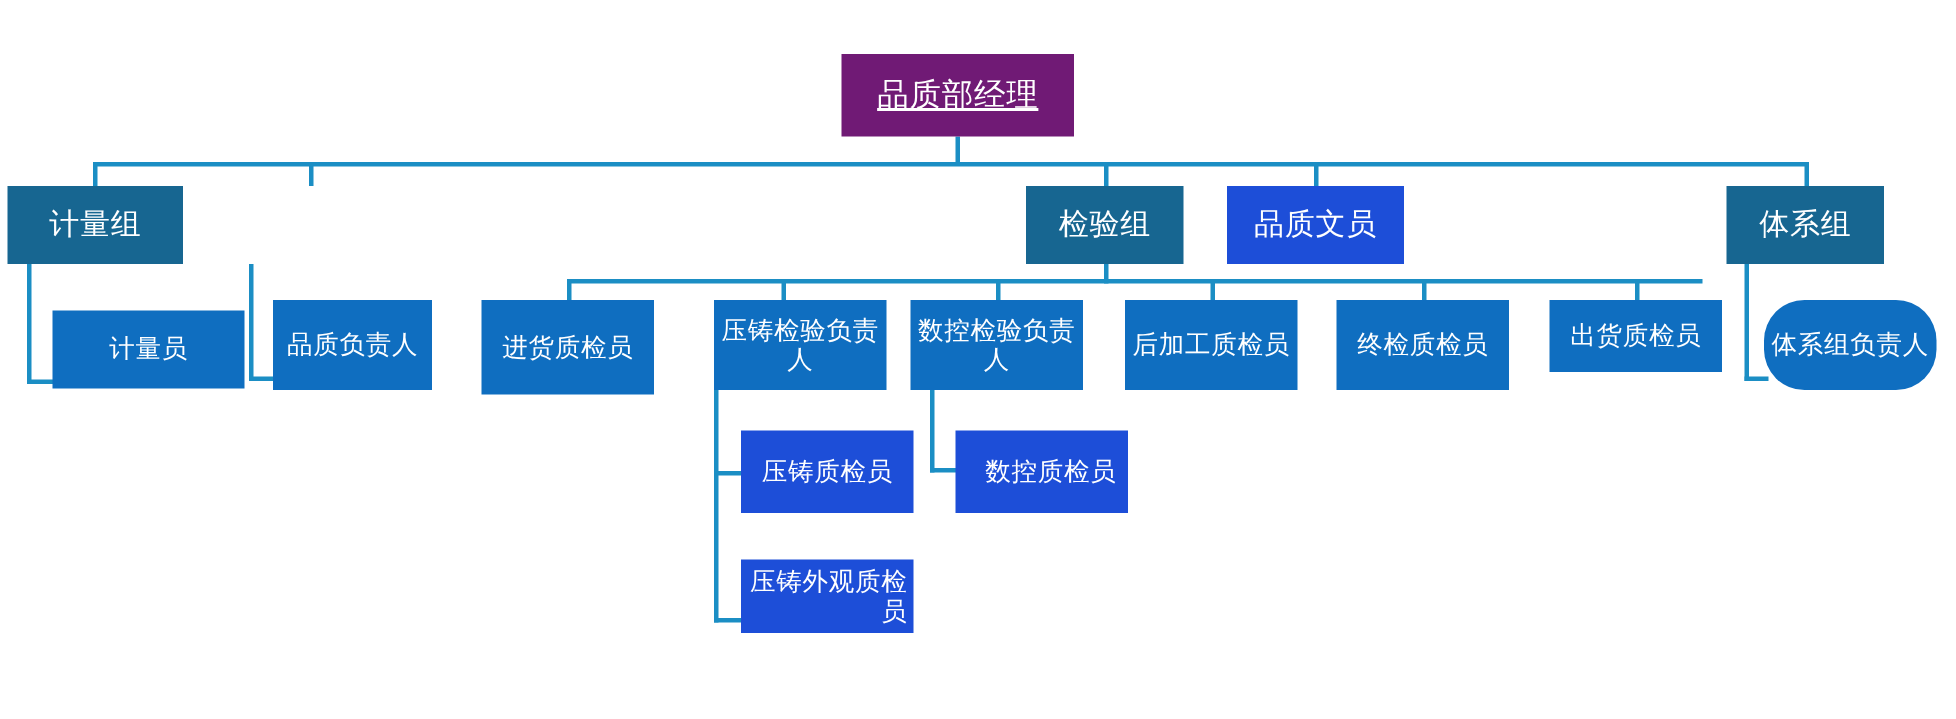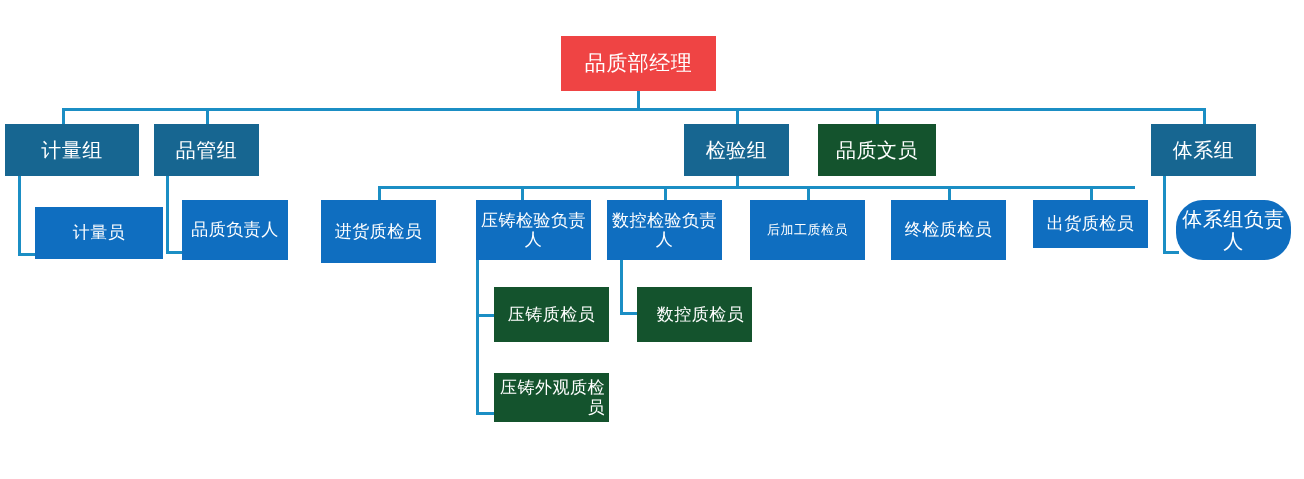--- a/index.html
+++ b/index.html
@@ -27,24 +27,24 @@
     color: #ffffff;
     line-height: 1.12;
     padding: 2px 4px;
     letter-spacing: 0.5px;
   }
   .node .node-label {
     display: block;
     width: 100%;
   }
   
-  .lvl-root  { background: #ef4444; }
+  .lvl-root  { background: #701a75; text-decoration: underline; }
   .lvl-dept  { background: #176691; }
   .lvl-staff { background: #0f6ec0; }
-  .lvl-cyan  { background: #14532d; }
+  .lvl-cyan  { background: #1d4ed8; }
 
   
   .conn {
     position: absolute;
     background: #1b8ec4;
   }
   .conn-h { height: 3px; }
   .conn-v { width: 3px; }
 </style>
 </head>
@@ -73,25 +73,22 @@
     <div class="conn conn-v" style="left: 1163px; top: 176px; height: 78px; background: rgb(27, 142, 196);"></div>
     <div class="conn conn-h" style="left: 1163px; top: 251px; width: 16px; background: rgb(27, 142, 196);"></div>
     <div class="conn conn-v" style="left: 476px; top: 260px; height: 155px; background: rgb(27, 142, 196);"></div>
     <div class="conn conn-h" style="left: 476px; top: 314px; width: 21px; background: rgb(27, 142, 196);"></div>
     <div class="conn conn-h" style="left: 476px; top: 412px; width: 21px; background: rgb(27, 142, 196);"></div>
     <div class="conn conn-v" style="left: 620px; top: 260px; height: 55px; background: rgb(27, 142, 196);"></div>
     <div class="conn conn-h" style="left: 620px; top: 312px; width: 20px; background: rgb(27, 142, 196);"></div>
     <div class="node lvl-root" style="left: 561px; top: 36px; width: 155px; height: 55px; font-size: 21px;">
       <span class="node-label">品质部经理</span>
     </div>
-    <div class="node lvl-dept" style="left: 5px; top: 124px; width: 134px; height: 52px; font-size: 20px;">
+    <div class="node lvl-dept" style="left: 5px; top: 124px; width: 117px; height: 52px; font-size: 20px;">
       <span class="node-label">计量组</span>
-    </div>
-    <div class="node lvl-dept" style="left: 154px; top: 124px; width: 105px; height: 52px; font-size: 20px;">
-      <span class="node-label">品管组</span>
     </div>
     <div class="node lvl-dept" style="left: 684px; top: 124px; width: 105px; height: 52px; font-size: 20px;">
       <span class="node-label">检验组</span>
     </div>
     <div class="node lvl-cyan" style="left: 818px; top: 124px; width: 118px; height: 52px; font-size: 20px;">
       <span class="node-label">品质文员</span>
     </div>
     <div class="node lvl-dept" style="left: 1151px; top: 124px; width: 105px; height: 52px; font-size: 20px;">
       <span class="node-label">体系组</span>
     </div>
@@ -103,30 +100,30 @@
     </div>
     <div class="node lvl-staff" style="left: 321px; top: 200px; width: 115px; height: 63px; font-size: 17px;">
       <span class="node-label">进货质检员</span>
     </div>
     <div class="node lvl-staff" style="left: 464px; top: 200px; width: 115px; height: 60px; font-size: 17px; margin-left: 12px;">
       <span class="node-label">压铸检验负责人</span>
     </div>
     <div class="node lvl-staff" style="left: 607px; top: 200px; width: 115px; height: 60px; font-size: 17px; text-align: center;">
       <span class="node-label">数控检验负责人</span>
     </div>
-    <div class="node lvl-staff" style="left: 750px; top: 200px; width: 115px; height: 60px; font-size: 13px;">
+    <div class="node lvl-staff" style="left: 750px; top: 200px; width: 115px; height: 60px; font-size: 17px;">
       <span class="node-label">后加工质检员</span>
     </div>
     <div class="node lvl-staff" style="left: 891px; top: 200px; width: 115px; height: 60px; font-size: 17px;">
       <span class="node-label">终检质检员</span>
     </div>
     <div class="node lvl-staff" style="left: 1033px; top: 200px; width: 115px; height: 48px; font-size: 17px;">
       <span class="node-label">出货质检员</span>
     </div>
-    <div class="node lvl-staff" style="left: 1176px; top: 200px; width: 115px; height: 60px; font-size: 20px; border-radius: 27px;">
+    <div class="node lvl-staff" style="left: 1176px; top: 200px; width: 115px; height: 60px; font-size: 17px; border-radius: 27px;">
       <span class="node-label">体系组负责人</span>
     </div>
     <div class="node lvl-cyan" style="left: 494px; top: 287px; width: 115px; height: 55px; font-size: 17px;">
       <span class="node-label">压铸质检员</span>
     </div>
     <div class="node lvl-cyan" style="left: 637px; top: 287px; width: 115px; height: 55px; font-size: 17px; padding-left: 16px;">
       <span class="node-label">数控质检员</span>
     </div>
     <div class="node lvl-cyan" style="left: 494px; top: 373px; width: 115px; height: 49px; font-size: 17px; text-align: right;">
       <span class="node-label">压铸外观质检员</span>

